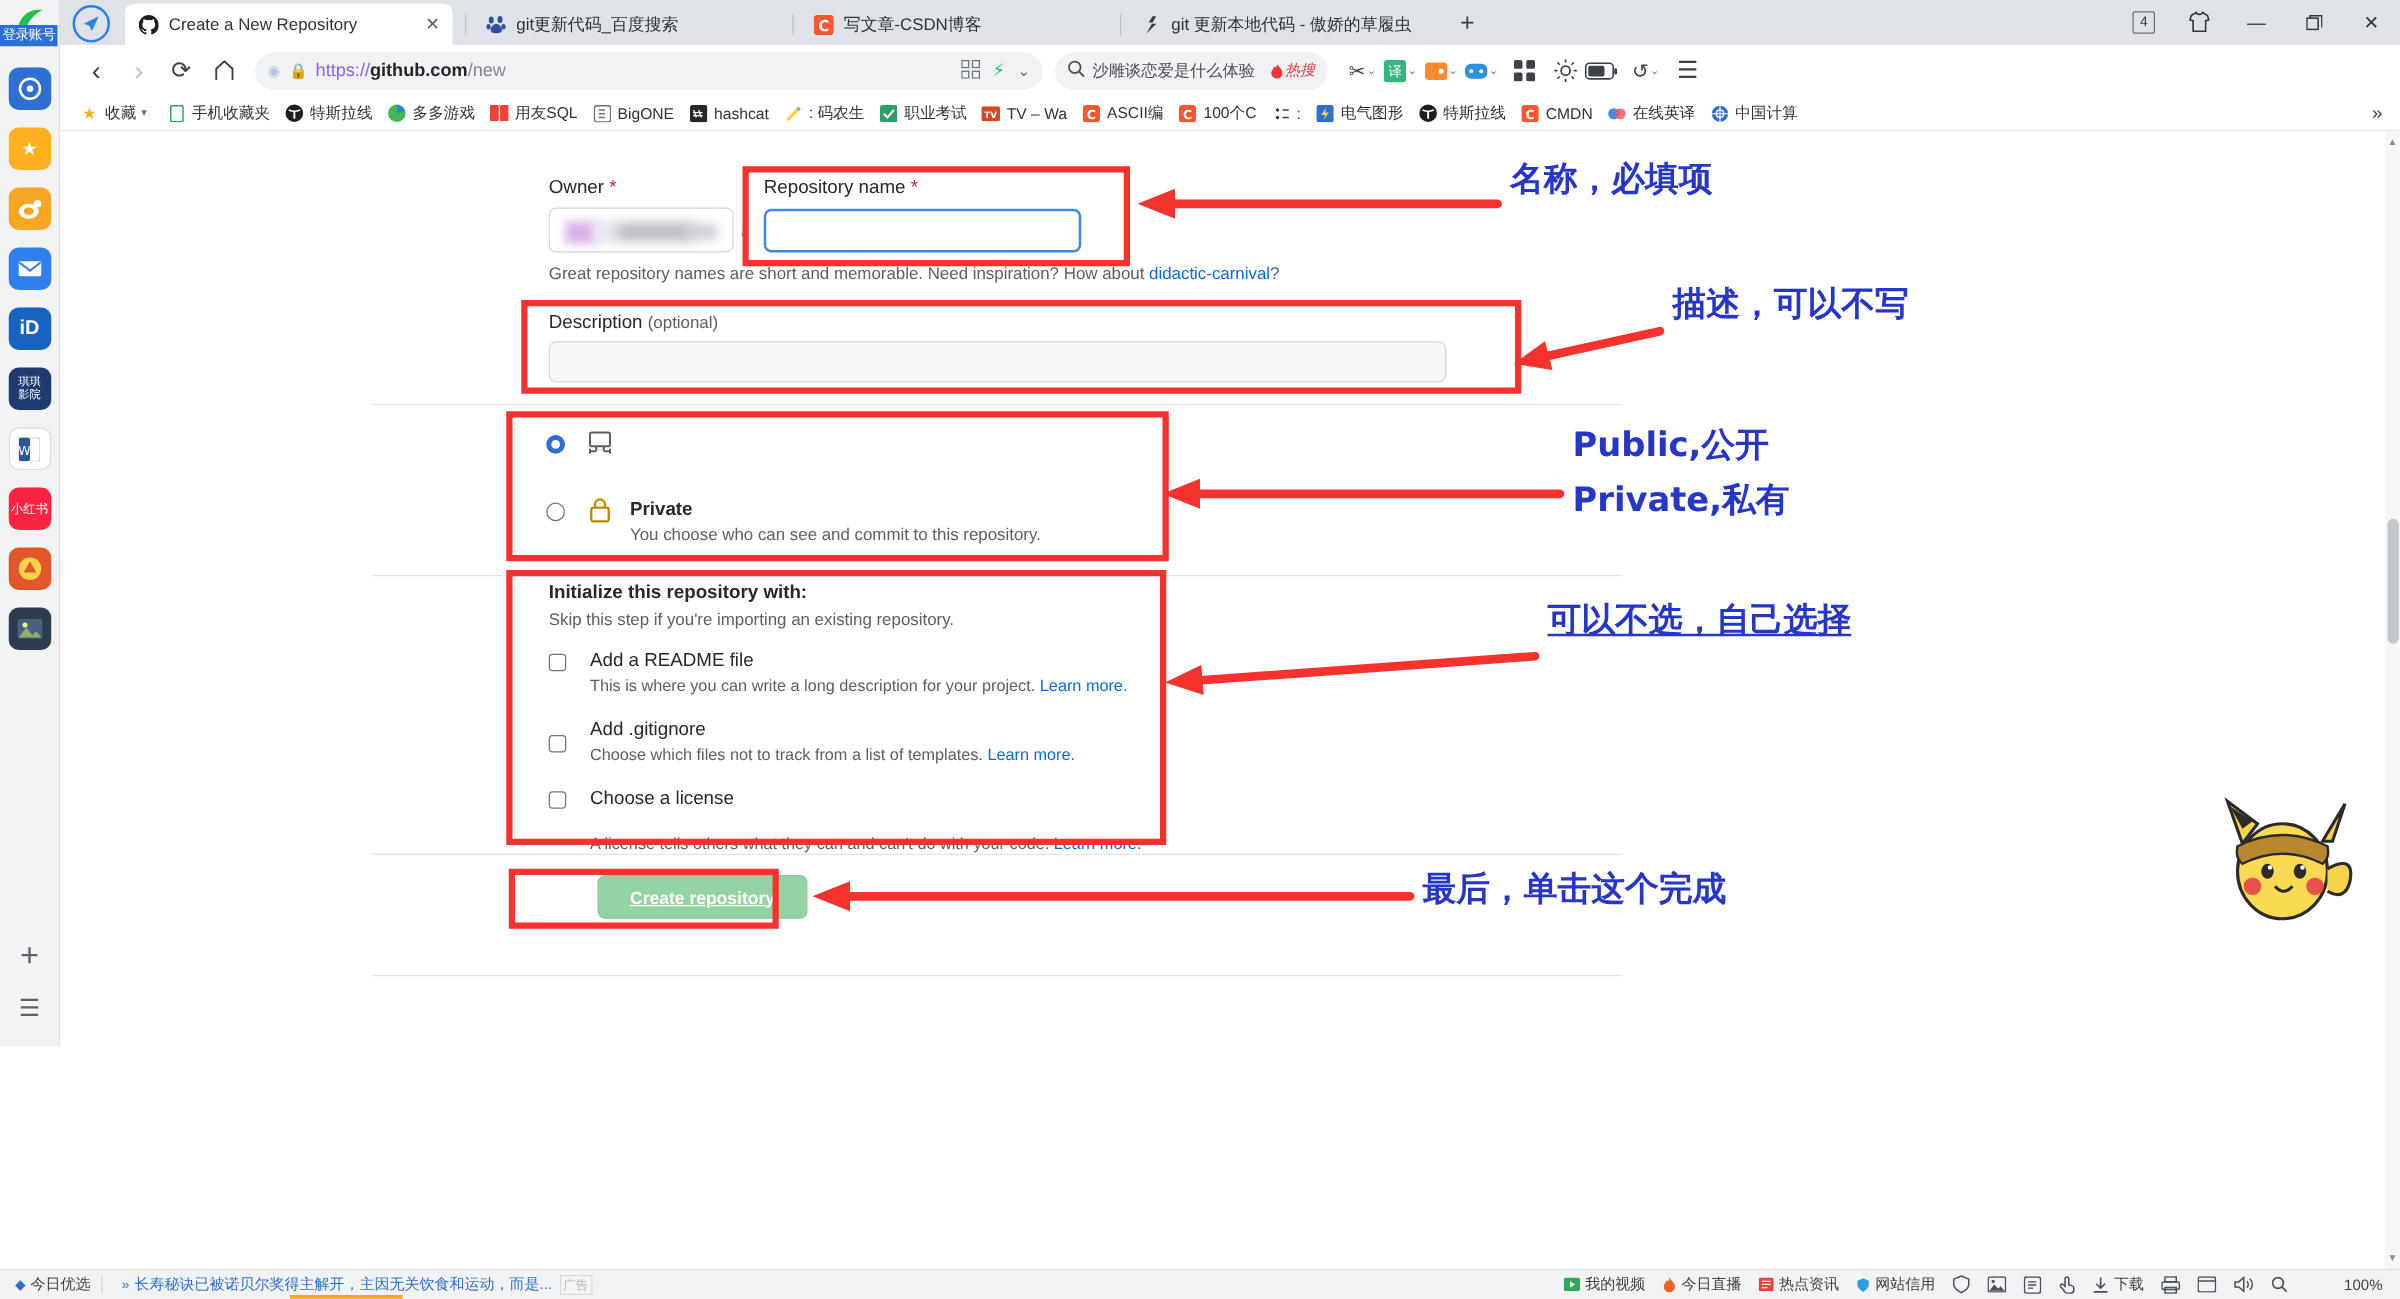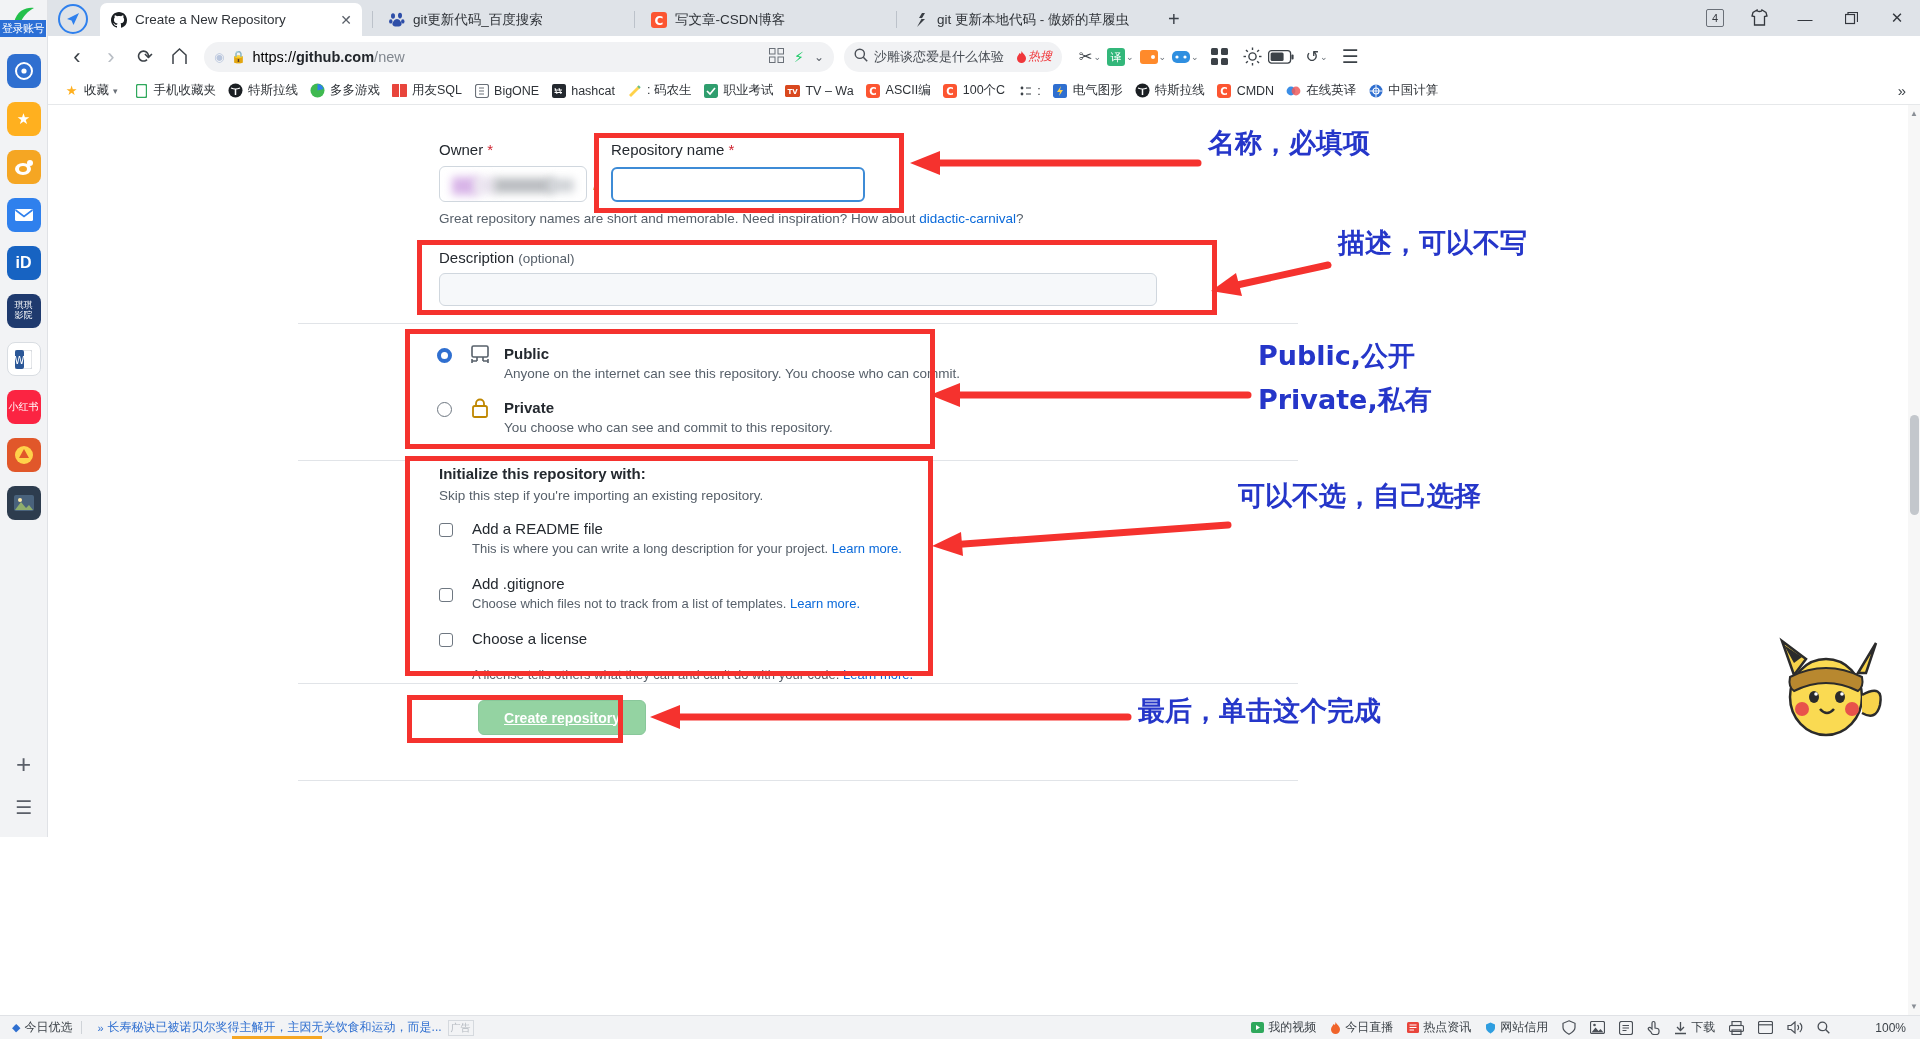--- a/index.html
+++ b/index.html
@@ -74,21 +74,21 @@
              color: #3c4248; font-size: 17px; flex: 0 0 auto; }
   .tb-icon.disabled { color: #b9bec5; }
 
   #urlbar {
     flex: 0 0 630px; height: 30px; background: #f1f2f4; border-radius: 15px;
     display: flex; align-items: center; padding: 0 10px; margin-left: 8px;
     font-size: 14.5px; color: #3a3f45;
   }
   #urlbar .shield { color: #b9c6dd; font-size: 12px; margin-right: 7px; }
   #urlbar .lock { color: #12a150; font-size: 12px; margin-right: 6px; }
-  .url-scheme { color: #000000; }
+  .url-scheme { color: #8b5cf6; }
   .url-host { color: #22262b; font-weight: 600; }
   .url-path { color: #81878f; }
   #urlbar .u-right { margin-left: auto; display: flex; align-items: center; gap: 10px; }
   .qr-ic { color: #6a7078; font-size: 13px; }
   .bolt-ic { color: #18c964; font-size: 14px; }
   .chev-ic { color: #5e646c; font-size: 12px; }
 
   #searchbar {
     flex: 0 0 218px; height: 30px; background: #f1f2f4; border-radius: 15px;
     display: flex; align-items: center; padding: 0 10px; margin-left: 10px;
@@ -664,24 +664,20 @@
   <div class="gh-hr" style="left:250px;top:218px;width:1000px;"></div>
 
   <div style="position:absolute;left:389px;top:240px;display:flex;align-items:flex-start;">
     <span class="radio on" style="margin-top:3px;"></span>
     <span style="margin-left:17px;margin-top:-1px;">
       <svg width="22" height="22" viewBox="0 0 22 22">
         <rect x="3" y="2" width="16" height="11" rx="1.5" fill="none" stroke="#57606a" stroke-width="1.6"></rect>
         <path d="M8 13 V17 M14 13 V17 M3 17 H8 M14 17 H19 M3 15 V19 M19 15 V19" stroke="#57606a" stroke-width="1.6" fill="none"></path>
       </svg>
     </span>
-    <span style="margin-left:13px;display:block;">
-      <span class="lbl" style="display:block;font-weight:600;">Public</span>
-      <span class="hint" style="display:block;margin-top:4px;">Anyone on the internet can see this repository. You choose who can commit.</span>
-    </span>
   </div>
 
   <div style="position:absolute;left:389px;top:294px;display:flex;align-items:flex-start;">
     <span class="radio" style="margin-top:3px;"></span>
     <span style="margin-left:17px;margin-top:-2px;">
       <svg width="22" height="23" viewBox="0 0 22 23">
         <rect x="4" y="9" width="14" height="11" rx="1.8" fill="none" stroke="#bf8700" stroke-width="1.8"></rect>
         <path d="M7 9 V6.5 A4 4 0 0 1 15 6.5 V9" fill="none" stroke="#bf8700" stroke-width="1.8"></path>
       </svg>
     </span>
@@ -750,21 +746,21 @@
           <polygon points="884,441 913,427 915,451" stroke="none"></polygon>
       <path d="M1080 612 L620 612"></path>
           <polygon points="602,612 632,600 632,624" stroke="none"></polygon>
     </g>
   </svg>
 
   <div class="ann-txt" style="left:1160px; top:20px;">名称，必填项</div>
   <div class="ann-txt" style="left:1290px; top:120px;">描述，可以不写</div>
   <div class="ann-txt" style="left:1210px; top:233px;">Public,公开</div>
   <div class="ann-txt" style="left:1210px; top:277px;">Private,私有</div>
-  <div class="ann-txt" style="left:1190px; top:373px;">可以不选，自己选择</div>
+  <div class="ann-txt" style="left:1190px; top:373px;text-decoration:underline;">可以不选，自己选择</div>
   <div class="ann-txt" style="left:1090px; top:588px;">最后，单击这个完成</div>
 
   <svg id="pika" viewBox="0 0 120 110">
     <path d="M28 40 L16 6 L40 24 Z" fill="#f7d34b" stroke="#2b2b2b" stroke-width="2.5"></path>
     <path d="M18 10 L28 28 L36 22 Z" fill="#2b2b2b"></path>
     <path d="M92 38 L110 8 L100 38 Z" fill="#f7d34b" stroke="#2b2b2b" stroke-width="2.5"></path>
     <ellipse cx="60" cy="62" rx="36" ry="38" fill="#fada52" stroke="#2b2b2b" stroke-width="2.5"></ellipse>
     <path d="M24 42 Q60 24 96 42 Q98 52 92 56 Q60 40 28 56 Q22 52 24 42 Z" fill="#b8882f" stroke="#2b2b2b" stroke-width="2"></path>
     <ellipse cx="48" cy="62" rx="5" ry="6" fill="#2b2b2b"></ellipse>
         <circle cx="50" cy="59" r="1.8" fill="#fff"></circle>

